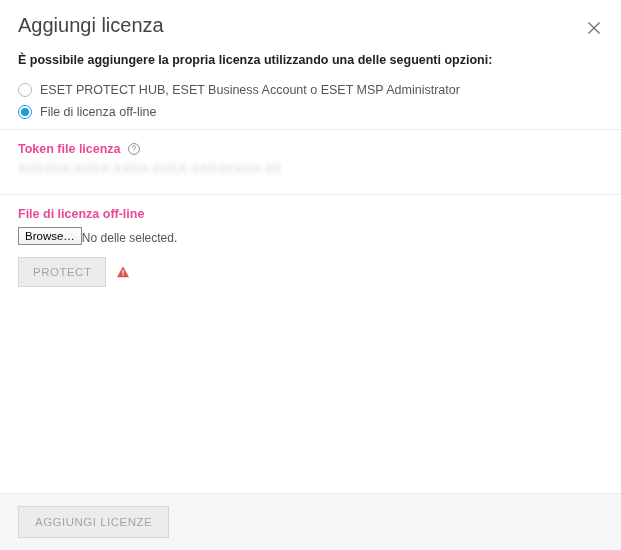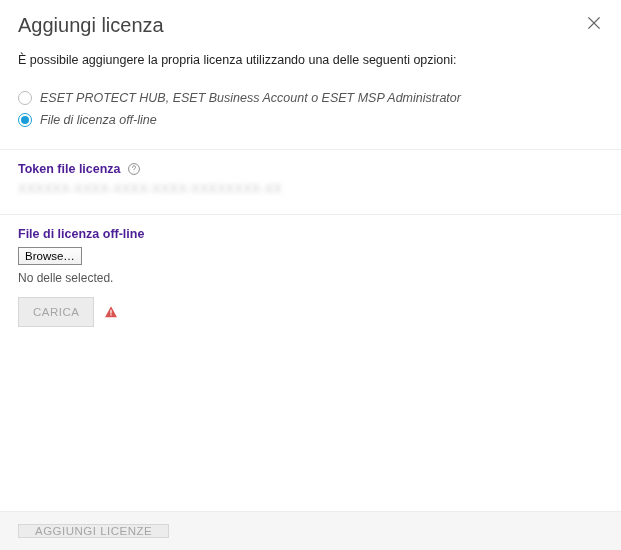--- a/index.html
+++ b/index.html
@@ -7,68 +7,68 @@
   body {
     width: 621px;
     height: 550px;
     font-family: "Segoe UI", Arial, sans-serif;
     font-size: 13px;
     color: #333;
     background: #fff;
     position: relative;
   }
   .dialog { padding: 14px 18px 0 18px; height: 100%; display: flex; flex-direction: column; }
-  .header { display: flex; justify-content: space-between; align-items: flex-start; margin-bottom: 16px; }
+  .header { display: flex; justify-content: space-between; align-items: flex-end; margin-bottom: 16px; }
   .title { font-size: 20px; font-weight: 400; color: #444; }
   .close { width: 18px; height: 18px; cursor: pointer; color: #666; }
   .close svg { width: 100%; height: 100%; }
-  .prompt { font-weight: 400; color: #222; font-size: 12.5px; margin-bottom: 20px; }
-  .radio-group { margin-bottom: 12px; font-style: italic; }
+  .prompt { font-weight: 700; color: #222; font-size: 12.5px; margin-bottom: 12px; }
+  .radio-group { margin-bottom: 0; }
   .radio-row {
     display: flex; align-items: center; gap: 8px;
     padding: 4px 0; font-size: 12.5px; color: #555; cursor: pointer;
   }
   .radio {
     width: 14px; height: 14px; border: 1px solid #bbb; border-radius: 50%;
     flex-shrink: 0; position: relative; background: #fff;
   }
   .radio.selected { border-color: #1a9dd9; }
   .radio.selected::after {
     content: ""; position: absolute; top: 2px; left: 2px;
     width: 8px; height: 8px; border-radius: 50%; background: #1a9dd9;
   }
   .divider { border: none; border-top: 1px solid #eceded; margin: 6px -18px 12px -18px; }
-  .section-label { font-weight: 600; font-size: 12.5px; color: #4c1d95; display: flex; align-items: center; gap: 6px; margin-bottom: 6px;}
+  .section-label { font-weight: 600; font-size: 12.5px; color: #ec4899; display: flex; align-items: center; gap: 6px; margin-bottom: 6px;}
   .help-icon { width: 14px; height: 14px; color: #888; cursor: pointer; }
   .help-icon svg { width: 100%; height: 100%; }
   .token-value {
     color: #d0d0d0; font-size: 12.5px; filter: blur(2.2px);
     user-select: none; margin-bottom: 12px; letter-spacing: 0.3px;
   }
-  .file-row { display: flex; align-items: flex-start; gap: 6px; margin-bottom: 12px; flex-direction: column; }
+  .file-row { display: flex; align-items: flex-end; margin-bottom: 12px; }
   .browse-btn {
     font-size: 11.5px; padding: 2px 6px; border: 1px solid #888;
     background: linear-gradient(#fdfdfd,#f1f1f1); cursor: pointer; font-family: inherit;
   }
   .file-status { font-size: 12px; color: #555; }
   .upload-row { display: flex; align-items: center; gap: 10px; }
   .upload-btn {
     font-size: 11.5px; letter-spacing: 0.5px; padding: 8px 14px;
     border: 1px solid #d7d7d7; background: #ececec; color: #a5a5a5;
     font-family: inherit; cursor: default;
   }
   .warn { width: 14px; height: 14px; color: #d9534f; }
   .warn svg { width: 100%; height: 100%; }
   .spacer { flex: 1; }
   .footer {
     margin: 0 -18px; padding: 12px 18px; background: #f6f6f6;
     display: flex; gap: 12px; border-top: 1px solid #ededed;
   }
   .footer button {
-    font-size: 11.5px; letter-spacing: 0.5px; padding: 0 16px;
+    font-size: 11.5px; letter-spacing: 0.5px; padding: 9px 16px;
     font-family: inherit; cursor: pointer;
   }
   .btn-primary {
     border: 1px solid #d7d7d7; background: #ececec; color: #a5a5a5; cursor: default;
   }
   .btn-secondary {
     border: 1px solid #1a9dd9; background: #fff; color: #1a9dd9;
   }
 </style>
 </head>
@@ -114,21 +114,21 @@
   <div class="token-value">XXXXXX-XXXX-XXXX-XXXX-XXXXXXXX-XX</div>
 
   <hr class="divider">
 
   <div class="section-label">File di licenza off-line</div>
   <div class="file-row">
     <button class="browse-btn">Browse…</button>
     <span class="file-status">No delle selected.</span>
   </div>
   <div class="upload-row">
-    <button class="upload-btn">CARICA</button>
+    <button class="upload-btn">PROTECT</button>
     <span class="warn">
       <svg viewBox="0 0 16 16">
         <path fill="currentColor" d="M8 1.5 L14.8 14 H1.2 Z"></path>
         <rect x="7.3" y="5.5" width="1.4" height="4.2" fill="#fff"></rect>
         <rect x="7.3" y="10.6" width="1.4" height="1.4" fill="#fff"></rect>
       </svg>
     </span>
   </div>
 
   <div class="spacer"></div>

